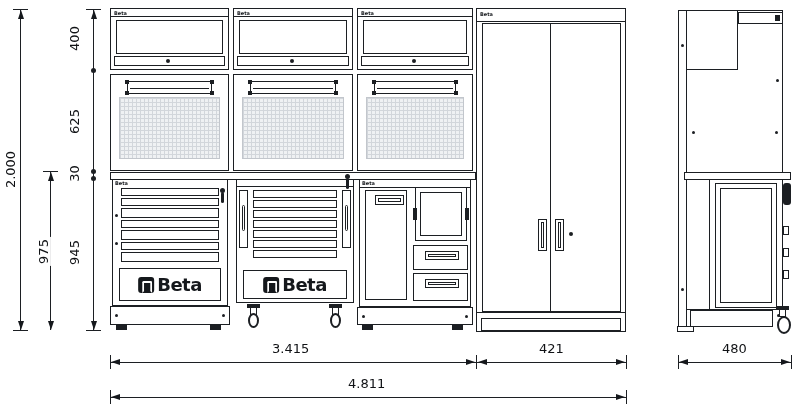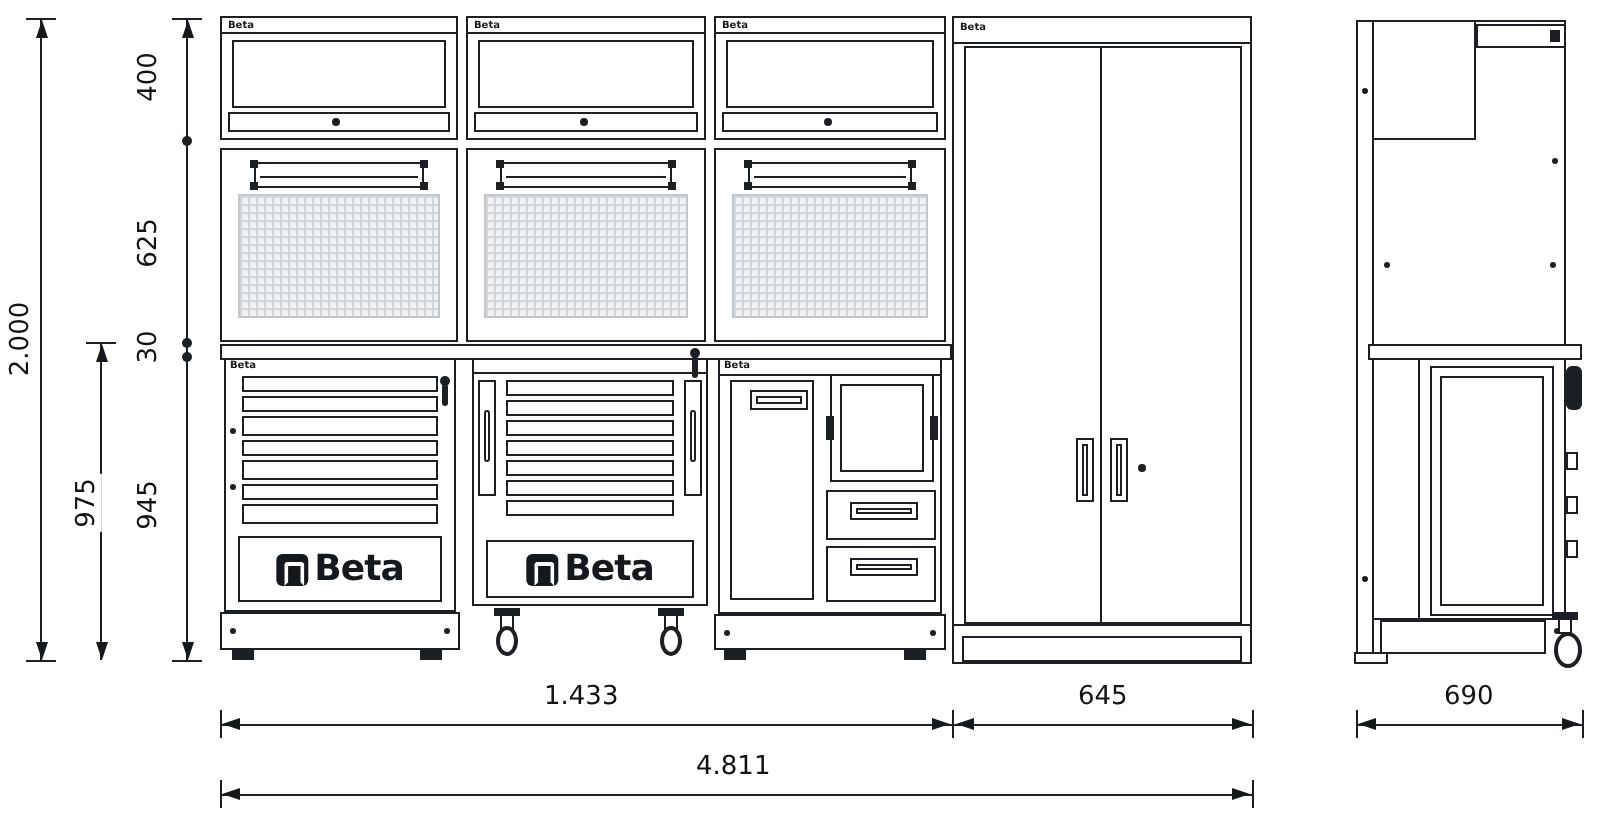--- a/index.html
+++ b/index.html
@@ -275,34 +275,34 @@
   <div class="dim vert" style="left:64px;top:166px">30</div>
   <div class="dim vert" style="left:60px;top:245px">945</div>
 
   <div class="ln" style="left:110px;top:355px;width:1px;height:14px"></div>
   <div class="ln" style="left:476px;top:355px;width:1px;height:14px"></div>
   <div class="ln" style="left:626px;top:355px;width:1px;height:14px"></div>
 
   <div class="ln" style="left:110px;top:362px;width:366px;height:1px"></div>
   <div class="arrL" style="left:111px;top:359px"></div>
   <div class="arrR" style="left:466px;top:359px"></div>
-  <div class="dim" style="left:270px;top:341px">1.433</div>
+  <div class="dim" style="left:270px;top:341px">3.415</div>
 
   <div class="ln" style="left:476px;top:362px;width:150px;height:1px"></div>
   <div class="arrL" style="left:478px;top:359px"></div>
   <div class="arrR" style="left:616px;top:359px"></div>
-  <div class="dim" style="left:537px;top:341px">645</div>
+  <div class="dim" style="left:537px;top:341px">421</div>
 
   <div class="ln" style="left:110px;top:390px;width:1px;height:14px"></div>
   <div class="ln" style="left:626px;top:390px;width:1px;height:14px"></div>
   <div class="ln" style="left:110px;top:397px;width:516px;height:1px"></div>
   <div class="arrL" style="left:111px;top:394px"></div>
   <div class="arrR" style="left:616px;top:394px"></div>
   <div class="dim" style="left:346px;top:376px">4.811</div>
 
   <div class="ln" style="left:678px;top:355px;width:1px;height:14px"></div>
   <div class="ln" style="left:791px;top:355px;width:1px;height:14px"></div>
   <div class="ln" style="left:678px;top:362px;width:113px;height:1px"></div>
   <div class="arrL" style="left:679px;top:359px"></div>
   <div class="arrR" style="left:781px;top:359px"></div>
-  <div class="dim" style="left:720px;top:341px">690</div>
+  <div class="dim" style="left:720px;top:341px">480</div>
 
 </div>
 
 </body></html>

